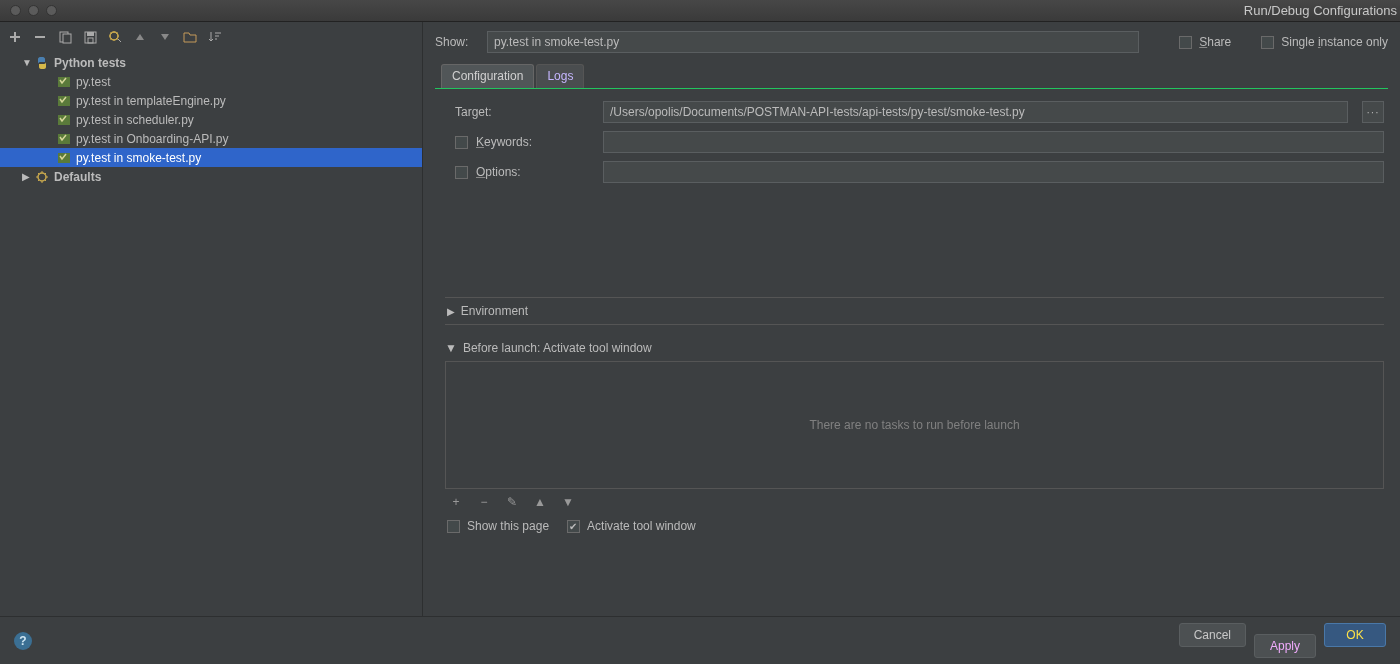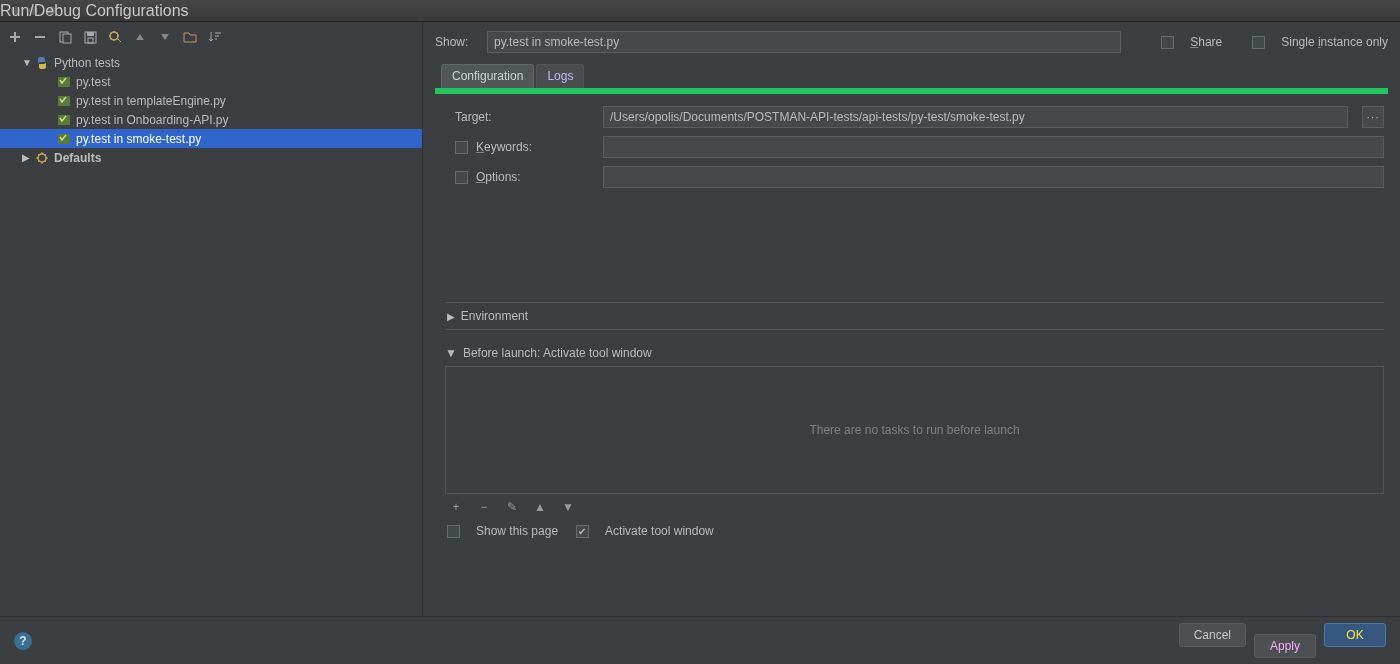--- a/index.html
+++ b/index.html
@@ -1,44 +1,44 @@
 <!DOCTYPE html>
 <html><head>
 <meta charset="utf-8">
 <style>
   * { box-sizing: border-box; margin:0; padding:0; }
   html,body { width:1400px; height:664px; font-family: "Lucida Grande","Segoe UI",sans-serif; font-size:12px; color:#bbbbbb; background:#3c3f41; overflow:hidden; }
   .win { width:1400px; height:664px; background:#3c3f41; display:flex; flex-direction:column; }
   .titlebar { height:22px; background:linear-gradient(#474747,#3a3a3a); border-bottom:1px solid #222; display:flex; align-items:center; position:relative; }
   .traffic { display:flex; gap:7px; padding-left:10px; }
   .dot { width:11px; height:11px; border-radius:50%; background:#5b5b5b; border:1px solid #333; }
-  .title { position:absolute; left:0; right:3px; text-align:left; color:#c8c8c8; font-size:16px; }
+  .title { position:absolute; left:0; right:3px; text-align:right; color:#c8c8c8; font-size:13px; }
   .body { flex:1 1 auto; display:flex; flex-direction:column; }
   .main { flex:1 1 auto; display:flex; }
   .left { width:423px; border-right:1px solid #2d2f30; display:flex; flex-direction:column; padding-top:3px;}
   .toolbar { height:24px; display:flex; align-items:center; gap:11px; padding:0 8px; color:#aaaaaa; }
   .toolbar .ico { width:14px; height:14px; display:flex; align-items:center; justify-content:center; color:#aaaaaa; fill:#aaaaaa; cursor:pointer; }
   .tree { flex:1 1 auto; overflow:auto; padding-top:4px; }
   .node { display:flex; align-items:center; height:19px; padding-left:6px; white-space:nowrap; cursor:pointer; }
   .node .exp { width:12px; color:#bbb; font-size:10px; }
   .node .lbl { padding-left:2px; }
   .node.d1 { padding-left:22px; }
   .node.d2 { padding-left:56px; }
   .node.sel { background:#2f65ca; color:#fff; }
   .node.sel .lbl { color:#fff; }
   .pico { width:16px; height:16px; margin-right:2px; display:inline-flex; align-items:center; justify-content:center; }
   .right { flex:1 1 auto; display:flex; flex-direction:column; padding:6px 12px 0 12px; position:relative; }
   .namerow { display:flex; align-items:center; gap:10px; height:28px; }
   .namerow label { width:42px; }
   .namerow input { flex:1 1 auto; }
-  .ck { display:flex; align-items:center; gap:16px; cursor:pointer; }
+  .ck { display:flex; align-items:center; gap:7px; cursor:pointer; }
   .ck .box { width:13px; height:13px; border:1px solid #6a6a6a; background:#43494a; }
   .ck .box.checked::after { content:"✔"; color:#bbb; font-size:10px; position:relative; top:-2px; left:1px; }
   input[type=text], .txt { background:#45494a; border:1px solid #5a5e60; color:#bbbbbb; height:22px; padding:0 6px; font-family:inherit; font-size:12px; }
-  .tabs { display:flex; margin-top:8px; border-bottom:6px solid #22c55e;align-items:flex-end; }
+  .tabs { display:flex; margin-top:8px; border-bottom:1px solid #22c55e;align-items:flex-end; }
   .tab { padding:4px 10px 5px 10px; border:1px solid #555; border-bottom:none; background:#4a4d4f; margin-right:2px; cursor:pointer; border-radius:3px 3px 0 0; color:#c4b5fd; }
   .tab.active { background:#515658; color:#d0d0d0; border-color:#666; }
   .section { padding:8px 4px 4px 10px; }
   .section-title { color:#bbbbbb; padding:4px 0 8px 0; }
   .formrow { display:flex; align-items:center; height:30px; }
   .formrow .flabel { width:148px; display:flex; align-items:center; gap:8px; }
   .formrow .flabel .box { width:13px; height:13px; border:1px solid #6a6a6a; background:#43494a; }
   .formrow .ffield { flex:1 1 auto; display:flex; gap:14px; }
   .formrow .ffield input { flex:1 1 auto; }
   .browse { width:22px; height:22px; border:1px solid #5a5e60; background:#45494a; color:#bbb; display:flex; align-items:center; justify-content:center; cursor:pointer; font-size:10px; letter-spacing:1px;}
@@ -128,39 +128,48 @@
         </div>
         <div class="tree">
           <div class="node d1">
             <span class="exp">▼</span>
             <span class="pico">
                 <svg width="14" height="14" viewBox="0 0 14 14">
                   <path d="M4 1h4c1 0 2 1 2 2v3H5c-1 0-2 1-2 2V3c0-1 1-2 2-2z" fill="#4a7fb0"></path>
                   <path d="M10 13H6c-1 0-2-1-2-2V8h5c1 0 2-1 2-2v5c0 1-1 2-2 2z" fill="#d6b84a"></path>
                 </svg>
               </span>
-            <span class="lbl" style="font-weight:normal">Python tests</span>
+            <span class="lbl" style="font-weight:bold">Python tests</span>
           </div>
           <div class="node d2">
             <span class="pico">
                 <svg width="14" height="14" viewBox="0 0 14 14">
                   <rect x="1" y="2" width="12" height="10" fill="#5a7a3a"></rect>
                   <path d="M3 5l2 3 4-5" stroke="#d6d69a" fill="none" stroke-width="1.5"></path>
                 </svg>
               </span>
             <span class="lbl">py.test</span>
           </div>
           <div class="node d2">
             <span class="pico">
                 <svg width="14" height="14" viewBox="0 0 14 14">
                   <rect x="1" y="2" width="12" height="10" fill="#5a7a3a"></rect>
                   <path d="M3 5l2 3 4-5" stroke="#d6d69a" fill="none" stroke-width="1.5"></path>
                 </svg>
               </span>
             <span class="lbl">py.test in templateEngine.py</span>
+          </div>
+          <div class="node d2">
+            <span class="pico">
+                <svg width="14" height="14" viewBox="0 0 14 14">
+                  <rect x="1" y="2" width="12" height="10" fill="#5a7a3a"></rect>
+                  <path d="M3 5l2 3 4-5" stroke="#d6d69a" fill="none" stroke-width="1.5"></path>
+                </svg>
+              </span>
+            <span class="lbl">py.test in scheduler.py</span>
           </div>
           <div class="node d2">
             <span class="pico">
                 <svg width="14" height="14" viewBox="0 0 14 14">
                   <rect x="1" y="2" width="12" height="10" fill="#5a7a3a"></rect>
                   <path d="M3 5l2 3 4-5" stroke="#d6d69a" fill="none" stroke-width="1.5"></path>
                 </svg>
               </span>
             <span class="lbl">py.test in Onboarding-API.py</span>
           </div>

